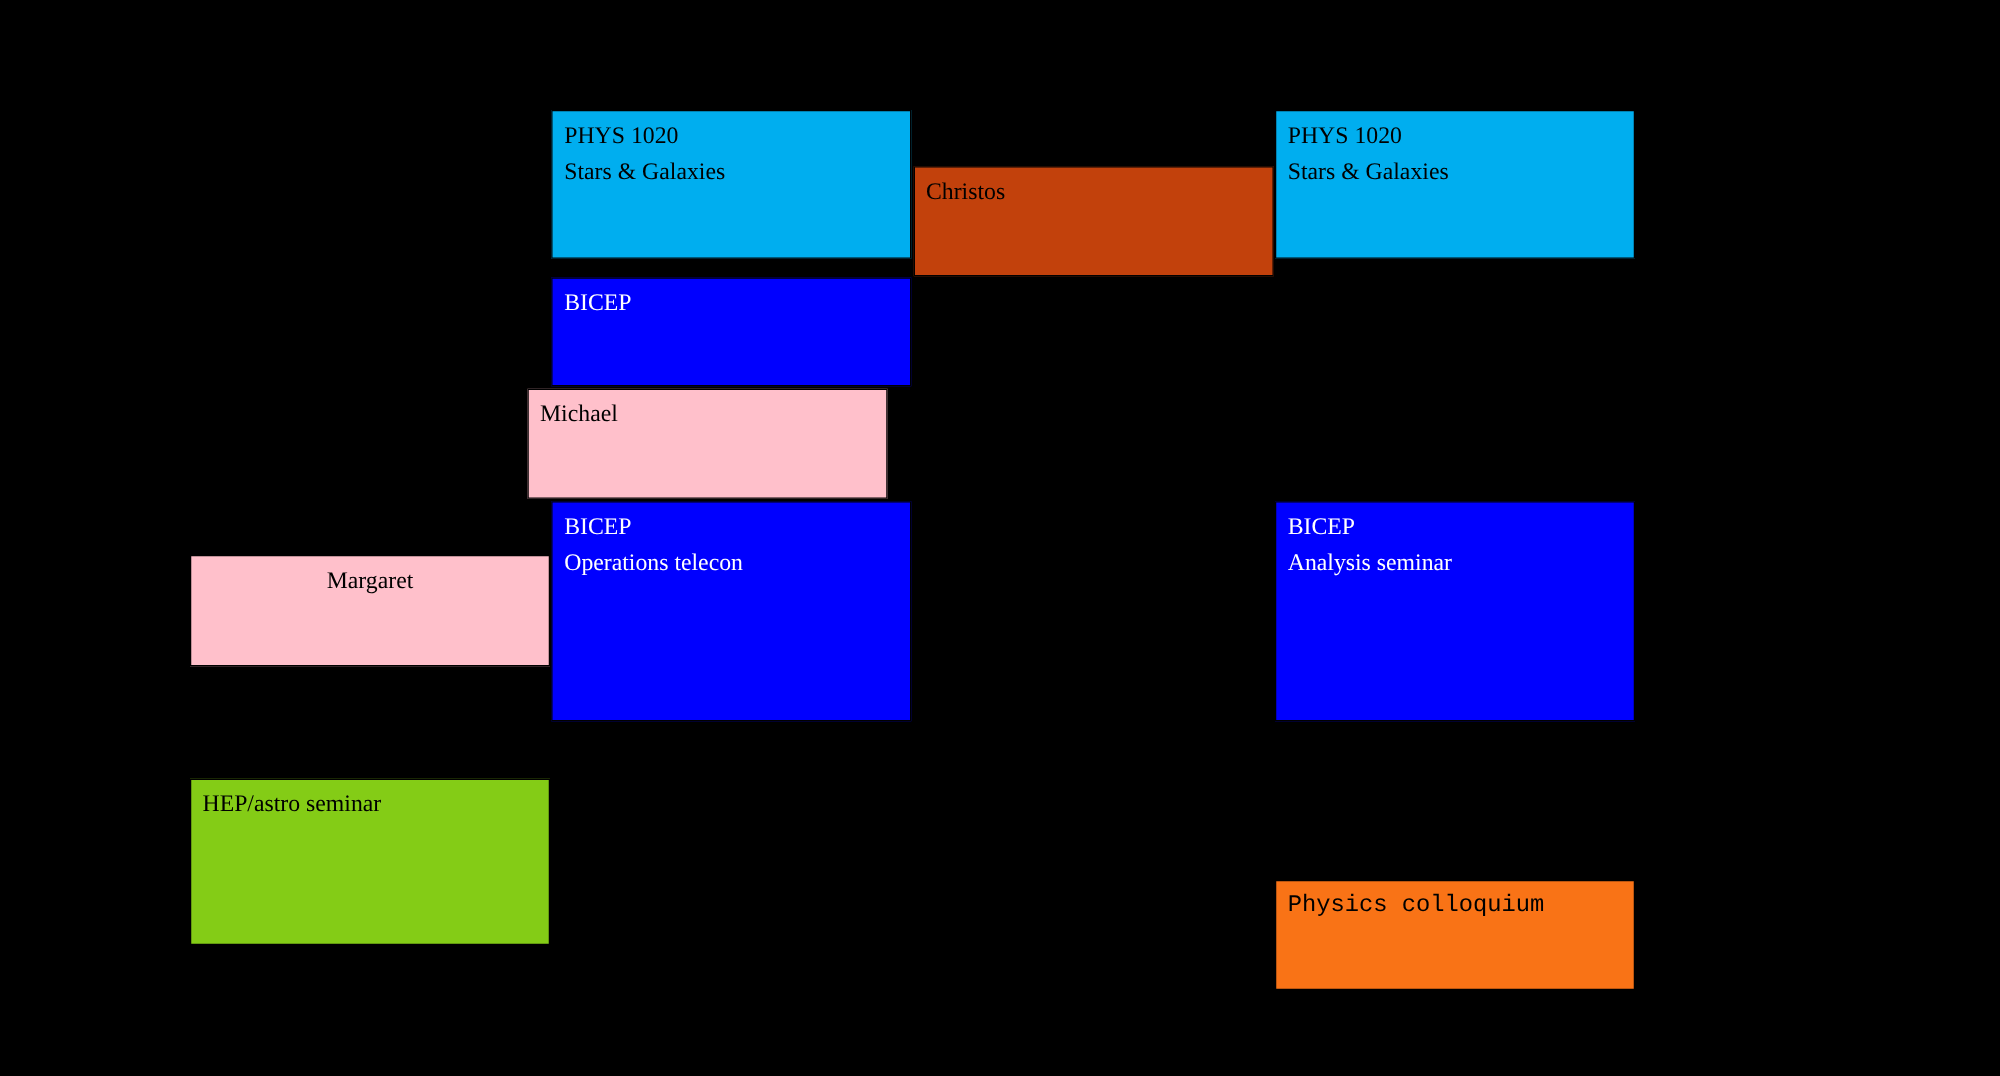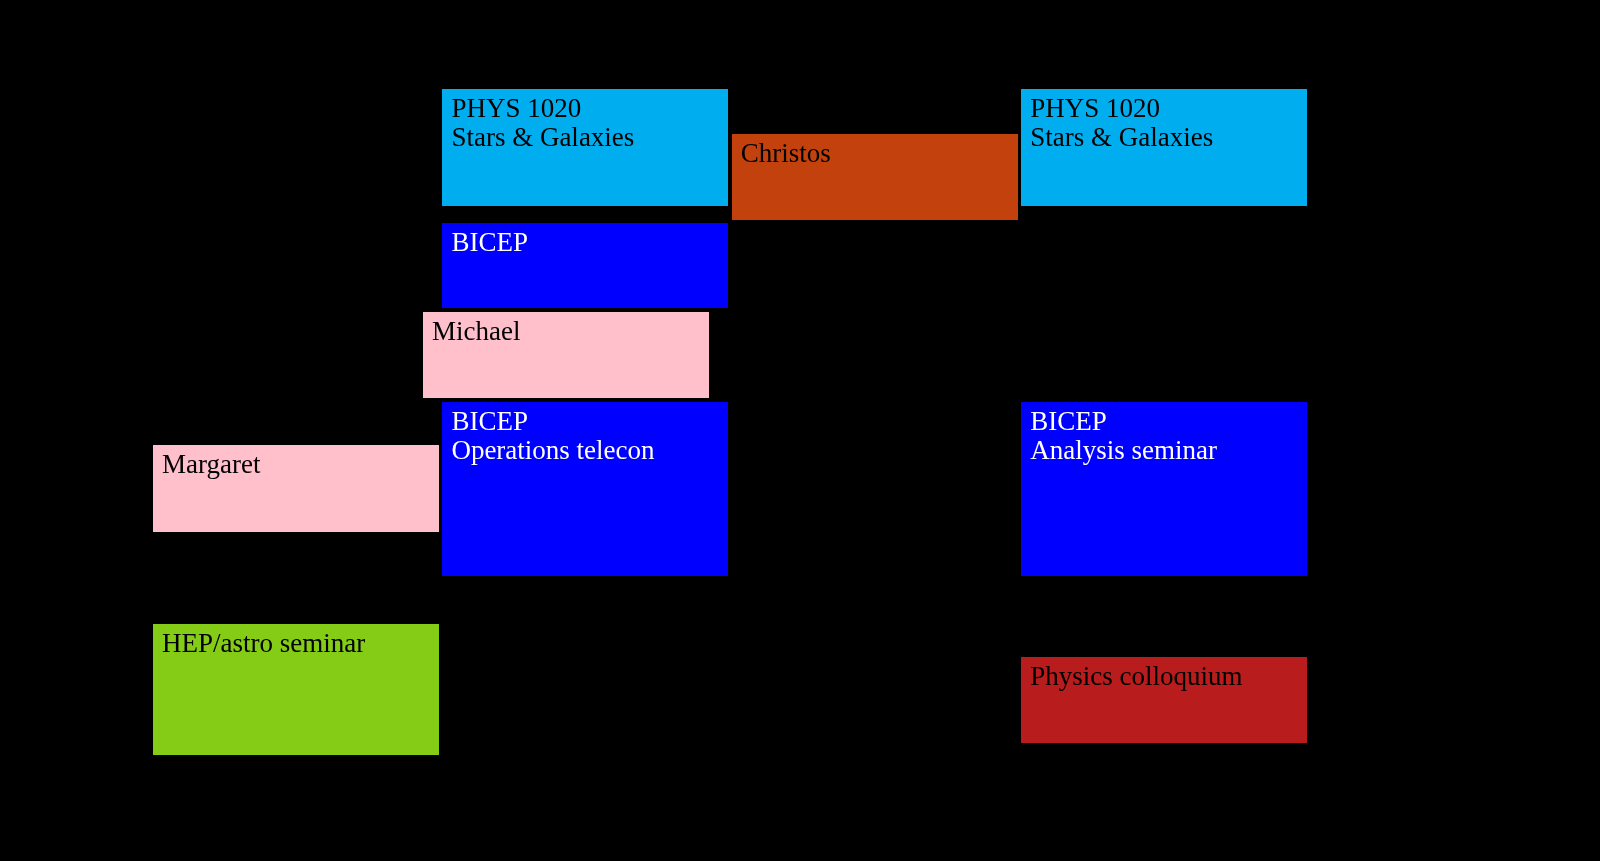--- a/index.html
+++ b/index.html
@@ -13,33 +13,33 @@
     height: 861px;
     background: #000000;
     overflow: hidden;
     font-family: "Liberation Serif", "DejaVu Serif", serif;
   }
   .event {
     position: absolute;
     box-sizing: border-box;
     border: 1px solid #000000;
     padding: 5px 9px;
-    font-size: 27px;
+    font-size: 19px;
     line-height: 29px;
     overflow: hidden;
   }
   .event-line {
     white-space: nowrap;
   }
 </style>
 </head>
 <body>
 
 <div class="canvas" style="width: 1600px; height: 861px; background: rgb(0, 0, 0);">
-    <div class="event" style="left: 152px; top: 444px; width: 288px; height: 89px; background: rgb(255, 192, 203); color: rgb(0, 0, 0);">
+    <div class="event" style="left: 152px; top: 444px; width: 288px; height: 89px; background: rgb(255, 192, 203); color: rgb(0, 0, 0); text-align: center;">
       <div class="event-line">Margaret</div>
     </div>
     <div class="event" style="left: 152px; top: 623px; width: 288px; height: 133px; background: #84cc16; color: rgb(0, 0, 0);">
       <div class="event-line">HEP/astro seminar</div>
     </div>
     <div class="event" style="left: 441.4px; top: 88px; width: 288px; height: 119px; background: rgb(0, 174, 239); color: rgb(0, 0, 0);">
       <div class="event-line">PHYS 1020</div>
       <div class="event-line">Stars &amp; Galaxies</div>
     </div>
     <div class="event" style="left: 441.4px; top: 222px; width: 288px; height: 87px; background: rgb(0, 0, 255); color: rgb(255, 255, 255);">
@@ -56,16 +56,16 @@
       <div class="event-line">Christos</div>
     </div>
     <div class="event" style="left: 1020.2px; top: 88px; width: 288px; height: 119px; background: rgb(0, 174, 239); color: rgb(0, 0, 0);">
       <div class="event-line">PHYS 1020</div>
       <div class="event-line">Stars &amp; Galaxies</div>
     </div>
     <div class="event" style="left: 1020.2px; top: 401px; width: 288px; height: 176px; background: rgb(0, 0, 255); color: rgb(255, 255, 255);">
       <div class="event-line">BICEP</div>
       <div class="event-line">Analysis seminar</div>
     </div>
-    <div class="event" style="left: 1020.2px; top: 656px; width: 288px; height: 88px; background: #b91c1c; color: rgb(0, 0, 0);">
+    <div class="event" style="left: 1020.2px; top: 704px; width: 288px; height: 88px; background: #f97316; color: rgb(0, 0, 0); font-family: Liberation Mono, monospace;">
       <div class="event-line">Physics colloquium</div>
     </div>
   </div>
 
 </body></html>

